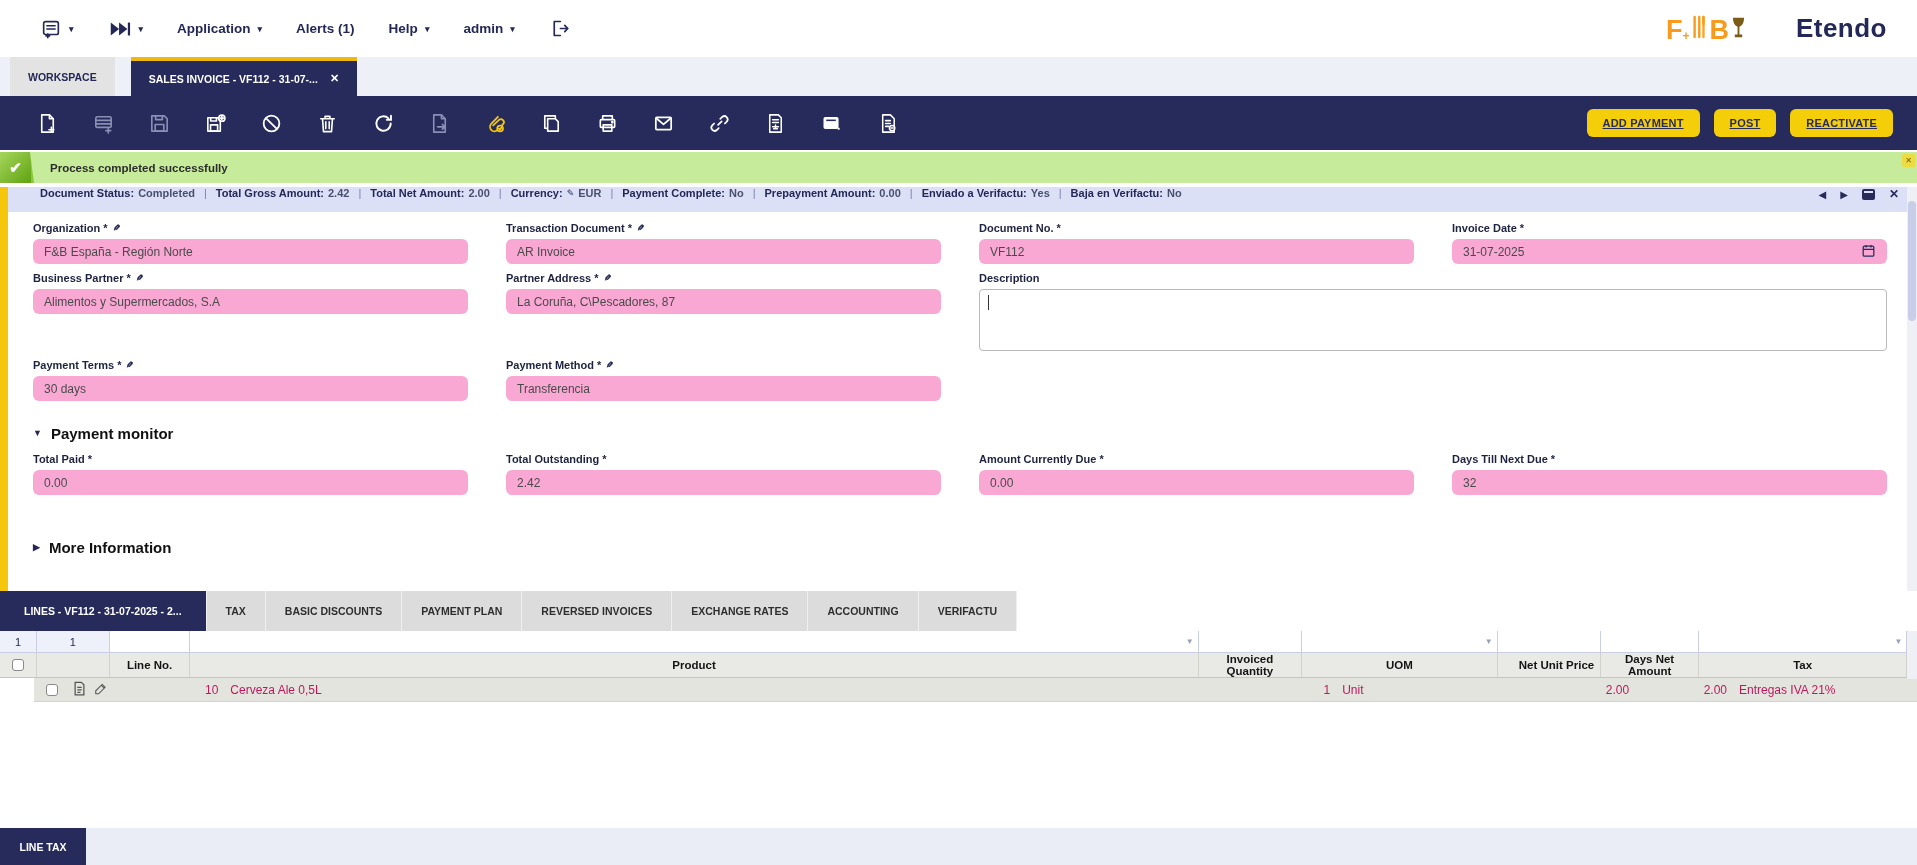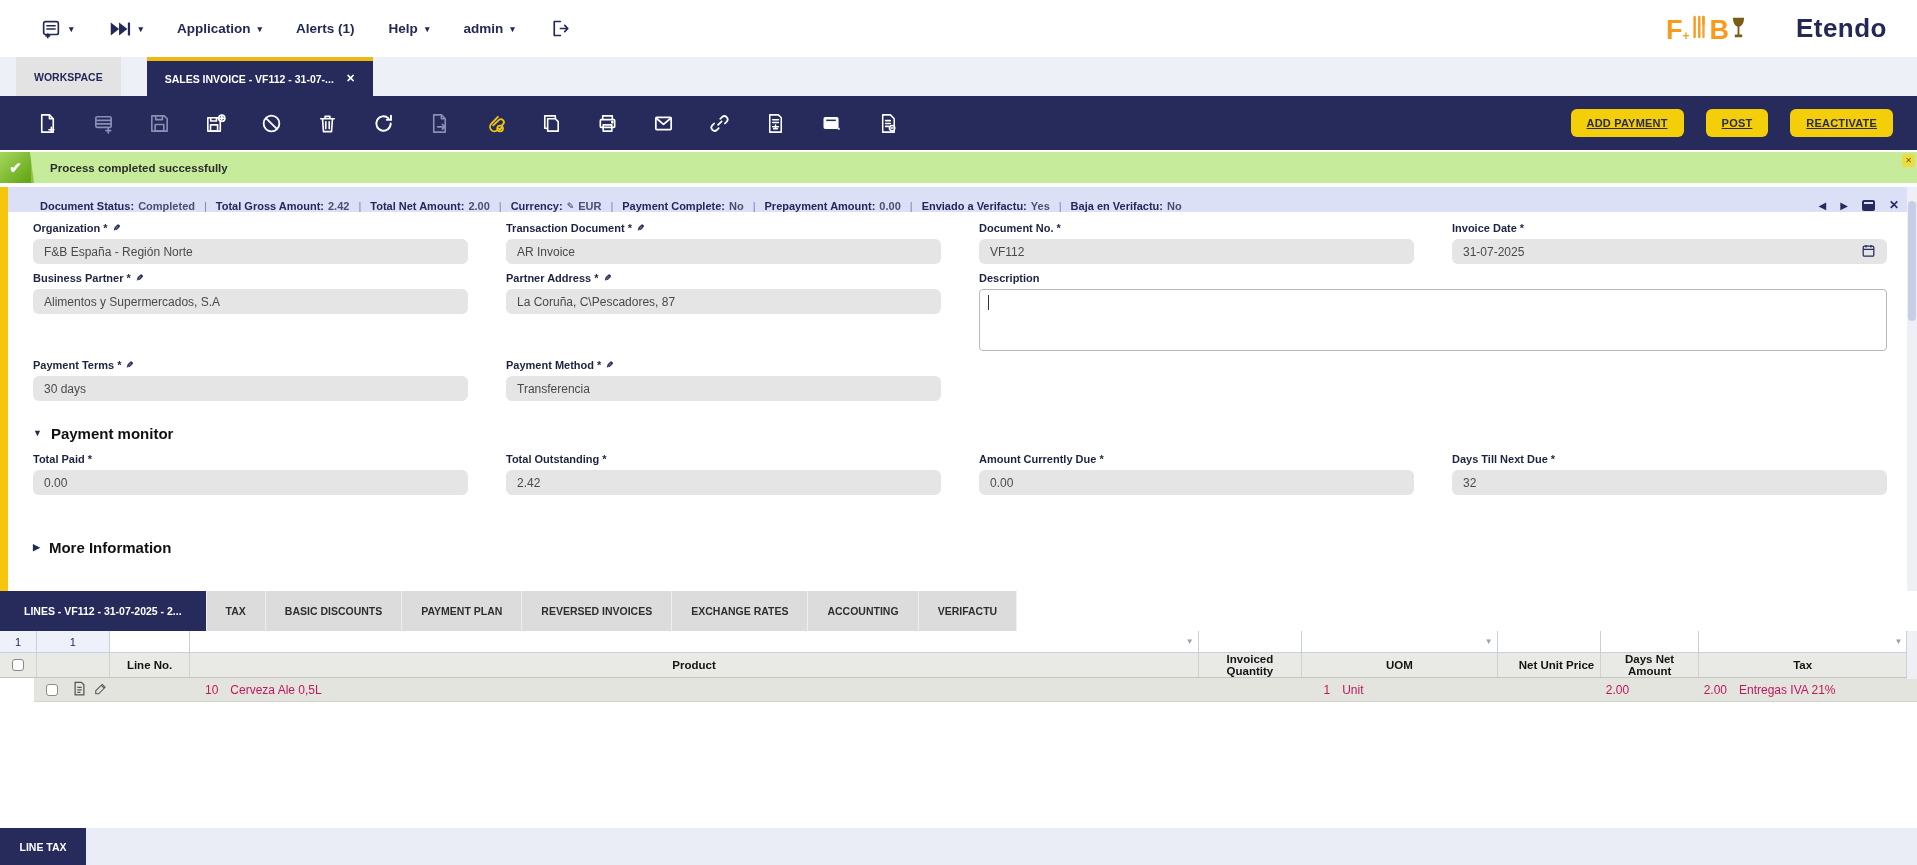--- a/index.html
+++ b/index.html
@@ -16,32 +16,32 @@
   .tb-ico { display:flex; align-items:center; }
   .spacer { flex:1; }
   .logo { display:flex; align-items:flex-end; gap:2px; margin-right:50px; }
   .logo-f, .logo-b { font-size:27px; font-weight:800; color:#f89b1c; line-height:1; }
   .logo-plus { font-size:12px; font-weight:800; color:#f89b1c; margin:0 0 1px -2px; }
   .brand { font-size:26px; font-weight:800; color:#232857; letter-spacing:.5px; }
 
   
   .wtabs { height:39px; background:#eef0f7; display:flex; align-items:stretch; }
   .wtab { display:flex; align-items:center; padding:0 18px; font-size:10.5px;
-    font-weight:700; color:#232857; background:#e3e3e4; margin-left:16px; cursor:pointer; }
+    font-weight:700; color:#232857; background:#e3e3e4; margin-left:10px; cursor:pointer; }
   .wtab.active { background:#262b5c; color:#fff; border-top:4px solid #efb810;
-    margin-left:26px; gap:12px; }
+    margin-left:16px; gap:12px; }
   .wtab .close { font-size:11px; color:#fff; cursor:pointer; }
 
   
   .toolbar { height:54px; background:#262b5c; display:flex; align-items:center;
     padding:0 24px 0 36px; }
   .ticon { width:23px; height:23px; margin-right:33px; color:#fff; cursor:pointer; flex:none; }
   .ticon.dim { color:#8a8fb3; }
   .ticon.accent { color:#f2c50f; }
-  .tbtns { margin-left:auto; display:flex; gap:22px; }
+  .tbtns { margin-left:auto; display:flex; gap:14px; }
   .ybtn { background:#f5ce0a; color:#262b5c; font-size:11px; font-weight:800;
     border:none; border-radius:6px; padding:8px 16px; text-decoration:underline;
     cursor:pointer; font-family:"Liberation Sans",sans-serif; letter-spacing:.2px; }
 
   .gap1 { height:2px; background:#fff; }
   .gap2 { height:4px; background:#fff; }
 
   
   .msgbar { height:31px; background:#c6eb9a; display:flex; align-items:center; position:relative; }
   .msg-badge { width:34px; height:31px; background:linear-gradient(135deg,#a6d65c,#5fa312);
@@ -53,41 +53,41 @@
     background:#ecdc42; color:#6e6200; font-size:8px; display:flex; align-items:center;
     justify-content:center; cursor:pointer; border-radius:2px; }
 
   
   .formwrap { position:relative; }
   .ystrip { position:absolute; left:0; top:0; bottom:0; width:8px; background:#f5c60c; z-index:5; }
   .vscroll { position:absolute; right:0; top:0; bottom:0; width:10px; background:#eef0f6;
     z-index:5; display:flex; flex-direction:column; align-items:center; }
   .vthumb { width:8px; height:120px; background:#c9cee8; border-radius:4px; margin-top:14px; }
 
-  .statusbar { height:25px; background:#dbe0f7; display:flex; align-items:flex-end;
+  .statusbar { height:25px; background:#dbe0f7; display:flex; align-items:flex-start;
     padding-left:40px; padding-right:18px; font-size:11px; color:#232857;border-radius:9px; }
   .sb-item { display:flex; align-items:center; gap:4px; white-space:nowrap; }
   .sb-item b { font-weight:700; color:#232857; }
   .sb-item span.val { color:#4a4f6e; font-weight:700; }
   .sb-sep { margin:0 9px; color:#7b82ad; font-weight:400; }
   .sb-nav { margin-left:auto; display:flex; align-items:center; gap:14px; }
   .sb-arrow { font-size:10px; color:#262b5c; cursor:pointer; }
   .sb-max { width:13px; height:11px; background:#262b5c; border-radius:2px; position:relative; cursor:pointer; }
   .sb-max::after { content:""; position:absolute; left:2px; right:2px; top:2px; height:2px; background:#dbe0f7; }
   .sb-close { font-size:12px; font-weight:800; color:#262b5c; cursor:pointer; }
   .mini-pencil { font-size:9px; color:#232857; }
 
   
   .formarea { height:379px; background:#fff; padding:10px 30px 0 33px; overflow:hidden; }
   .frow { display:grid; grid-template-columns:1fr 1fr 1fr 1fr; column-gap:38px; margin-bottom:8px; }
   .field { }
   .flabel { font-size:11px; font-weight:700; color:#1d2240; margin-bottom:5px;
     display:flex; align-items:center; gap:5px; }
   .pencil { font-size:9px; color:#232857; transform:scaleX(-1); }
-  .finput { height:25px; background:#e5e5e5; border-radius:6px; padding:0 11px;
+  .finput { height:25px; background:#f9a8d4; border-radius:6px; padding:0 11px;
     font-size:12px; color:#4a4a4a; display:flex; align-items:center; cursor:text; }
   .finput .cal { margin-left:auto; }
   .desc-box { grid-column:3 / 5; grid-row:1 / 3; }
   .descarea { height:62px; background:#fff; border:1px solid #b9b9b9; border-radius:4px;
     padding:5px 8px; cursor:text; }
   .tcursor { display:inline-block; width:1px; height:15px; background:#333; }
   .section { display:flex; align-items:center; gap:9px; font-size:15px; font-weight:700;
     color:#111; cursor:pointer; height:24px; }
   .tri { font-size:9px; color:#232857; }
   .mt-pm { margin-top:20px; margin-bottom:8px; }

